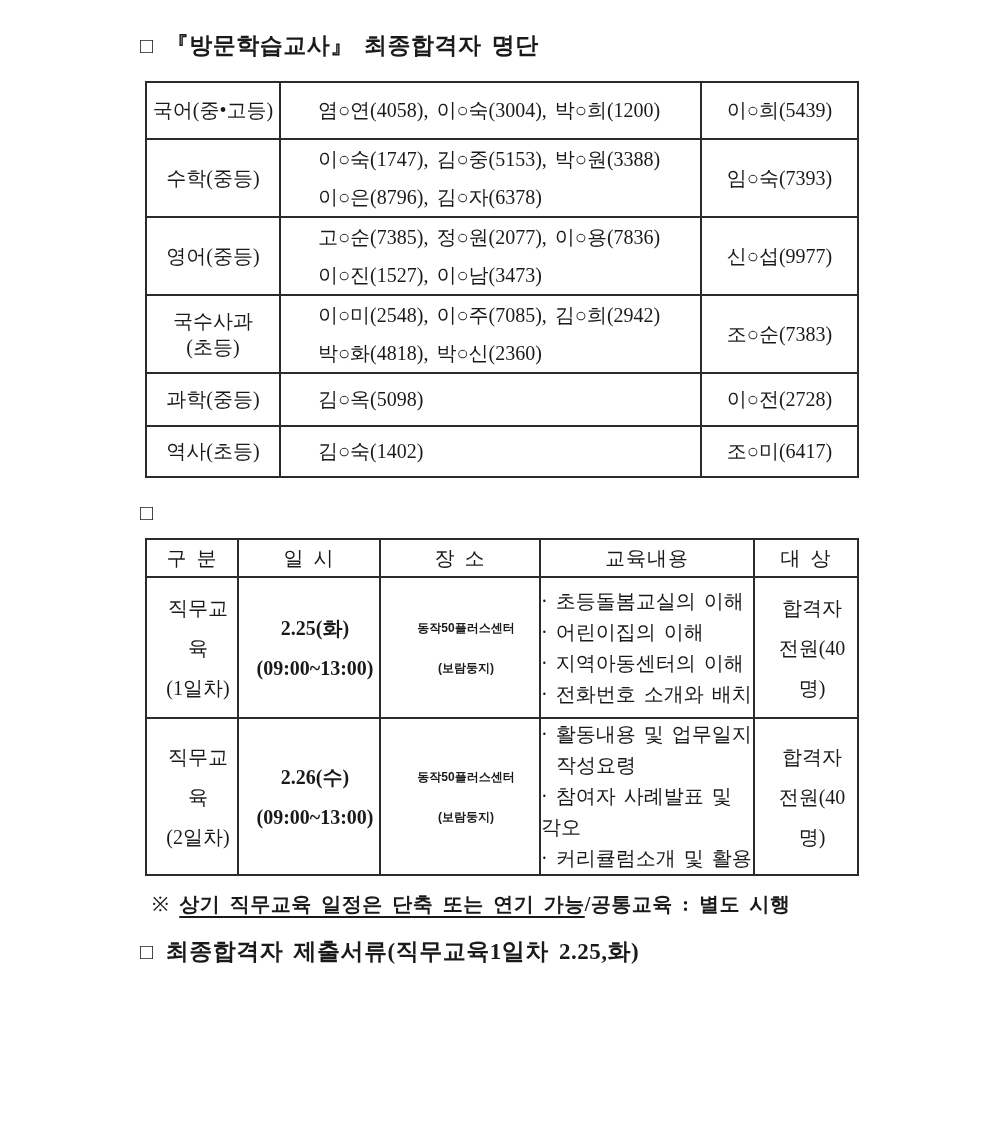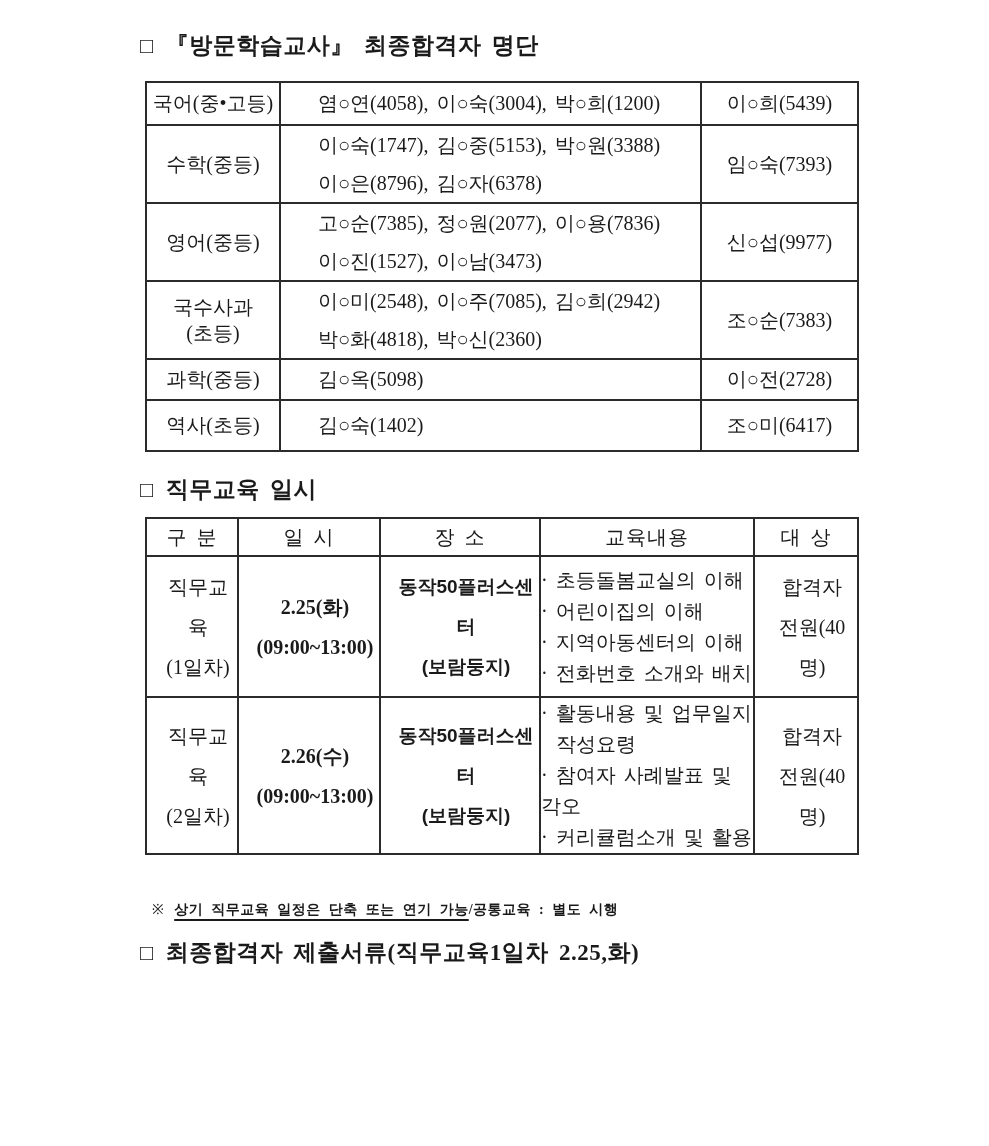--- a/index.html
+++ b/index.html
@@ -27,25 +27,25 @@
   .t1 .hrow td { line-height:1.2; letter-spacing:1px; }
   .t1 td.final { text-align:left; padding-left:37px; }
 
   
   .t2 { width:712px; margin-top:12px; }
   .t2 .hrow td { letter-spacing:1px; }
   .t2 td.content { text-align:left; }
   .t2 td.content .ln { line-height:31px; }
   .t2 td.content .ln.cont { padding-left:15px; }
   .t2 td.datetime { font-weight:bold; }
-  .t2 td.place { font-weight:bold; font-family:"Liberation Sans","DejaVu Sans",sans-serif; font-size:19px; }
+  .t2 td.place { font-weight:bold; font-family:"Liberation Sans","DejaVu Sans",sans-serif; font-size:12px; }
   .t2 .ln2 { line-height:40px;padding-left:12px; }
 
   .note {
-    margin:44px 0 0 12px; font-size:14px; font-weight:bold;
+    margin:14px 0 0 12px; font-size:20px; font-weight:bold;
     word-spacing:4px; letter-spacing:0.5px;
   }
   .note .mk { margin-right:10px; font-weight:normal; }
   .note .u { text-decoration:underline; text-underline-offset:5px; text-decoration-thickness:2px; }
 
   .sec3 { margin-top:18px; }
 </style>
 </head>
 <body>
 
@@ -56,21 +56,21 @@
     <span>『방문학습교사』 최종합격자 명단</span>
   </div>
 
   <table class="t1">
     <colgroup>
         <col style="width:134px">
         <col style="width:421px">
         <col style="width:157px">
       </colgroup>
     <tbody>
-      <tr style="height:43px">
+      <tr style="height:57px">
         <td class="field">국어(중•고등)</td>
         <td class="final">염○연(4058), 이○숙(3004), 박○희(1200)</td>
         <td class="reserve">이○희(5439)</td>
       </tr>
       <tr style="height:75px">
         <td class="field">수학(중등)</td>
         <td class="final">
           <div class="ln">이○숙(1747), 김○중(5153), 박○원(3388)</div>
           <div class="ln">이○은(8796), 김○자(6378)</div>
         </td>
@@ -88,36 +88,35 @@
         <td class="field">
           <div style="line-height:26px">국수사과</div>
           <div style="line-height:26px">(초등)</div>
         </td>
         <td class="final">
           <div class="ln">이○미(2548), 이○주(7085), 김○희(2942)</div>
           <div class="ln">박○화(4818), 박○신(2360)</div>
         </td>
         <td class="reserve">조○순(7383)</td>
       </tr>
-      <tr style="height:41px">
+      <tr style="height:53px">
         <td class="field">과학(중등)</td>
         <td class="final">김○옥(5098)</td>
         <td class="reserve">이○전(2728)</td>
       </tr>
       <tr style="height:51px">
         <td class="field">역사(초등)</td>
         <td class="final">김○숙(1402)</td>
         <td class="reserve">조○미(6417)</td>
       </tr>
     </tbody>
   </table>
 
   <div class="sec-title" style="margin-top:22px">
     <span class="box">□</span>
-    <span>직무교육 일시</span>
   </div>
 
   <table class="t2">
     <colgroup>
         <col style="width:92px">
         <col style="width:142px">
         <col style="width:160px">
         <col style="width:214px">
         <col style="width:104px">
       </colgroup>

